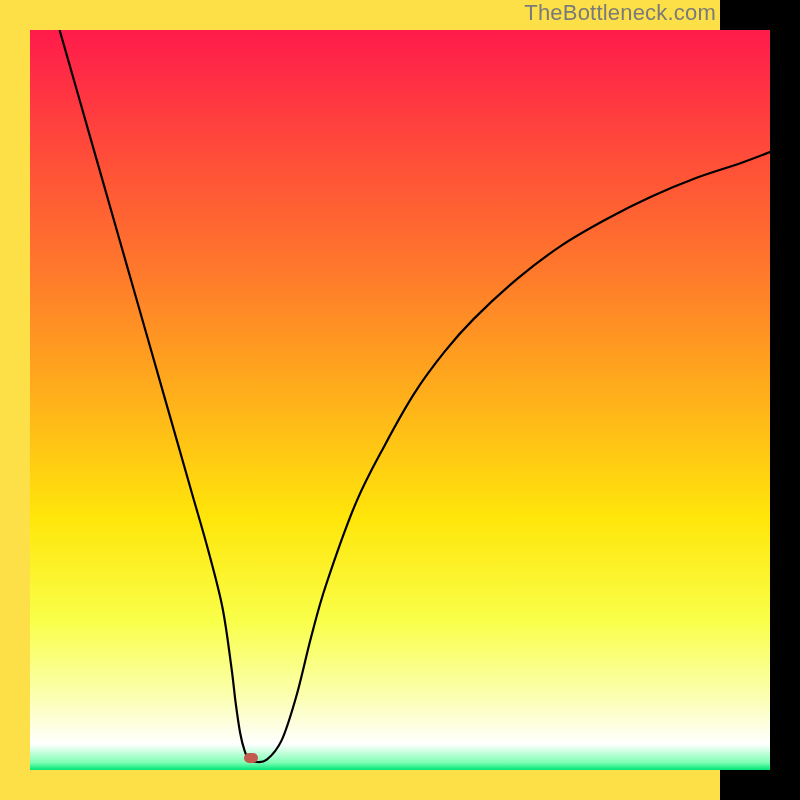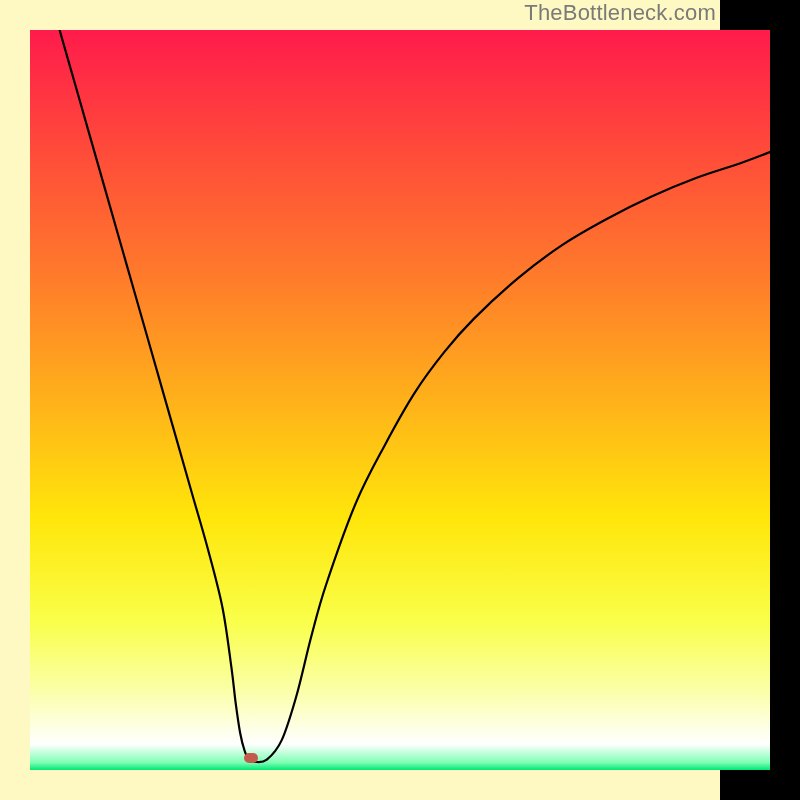--- a/index.html
+++ b/index.html
@@ -8,21 +8,21 @@
     width: 800px;
     height: 800px;
     background: #000;
     overflow: hidden;
     font-family: Arial, Helvetica, sans-serif;
   }
   .frame {
     position: relative;
     width: 720px;
     height: 800px;
-    background: #fef9c3;
+    background: #fde047;
   }
   .watermark {
     position: absolute;
     top: 0;
     right: 4px;
     color: #7a7a7a;
     font-size: 22px;
     font-weight: 500;
     letter-spacing: 0.2px;
     z-index: 5;

